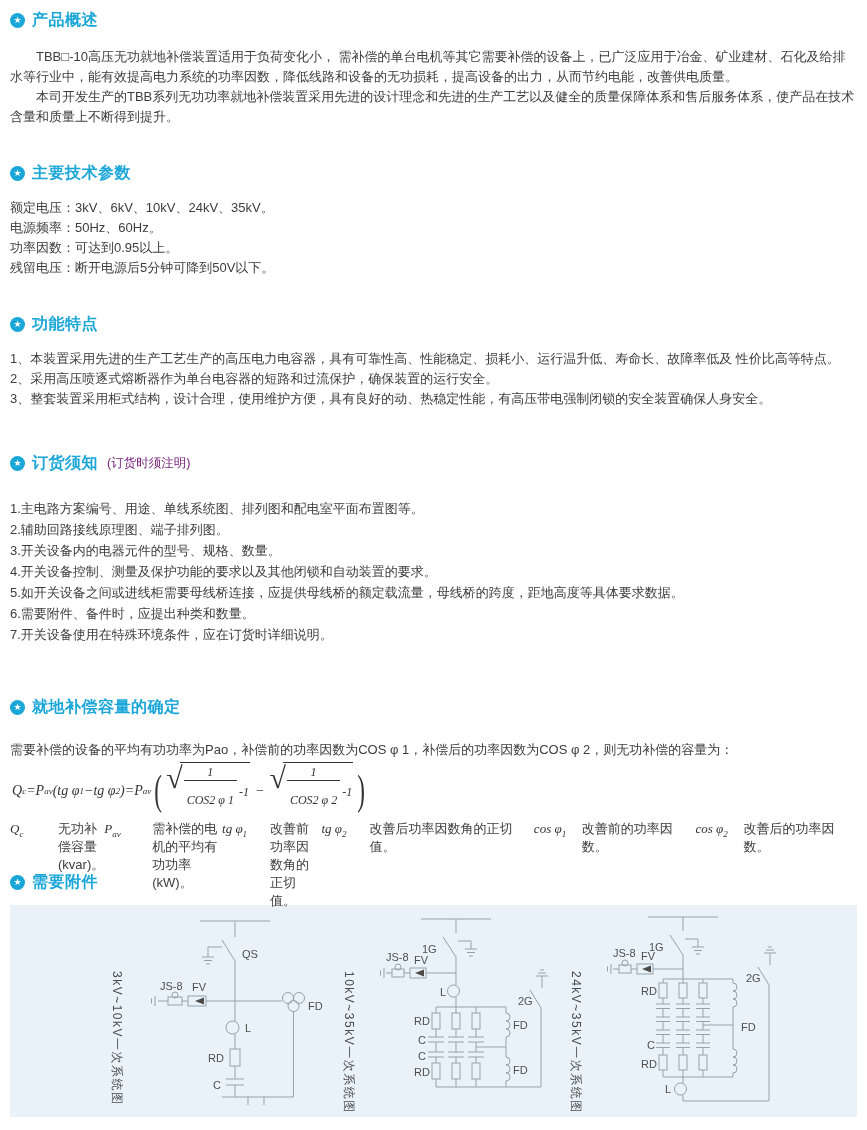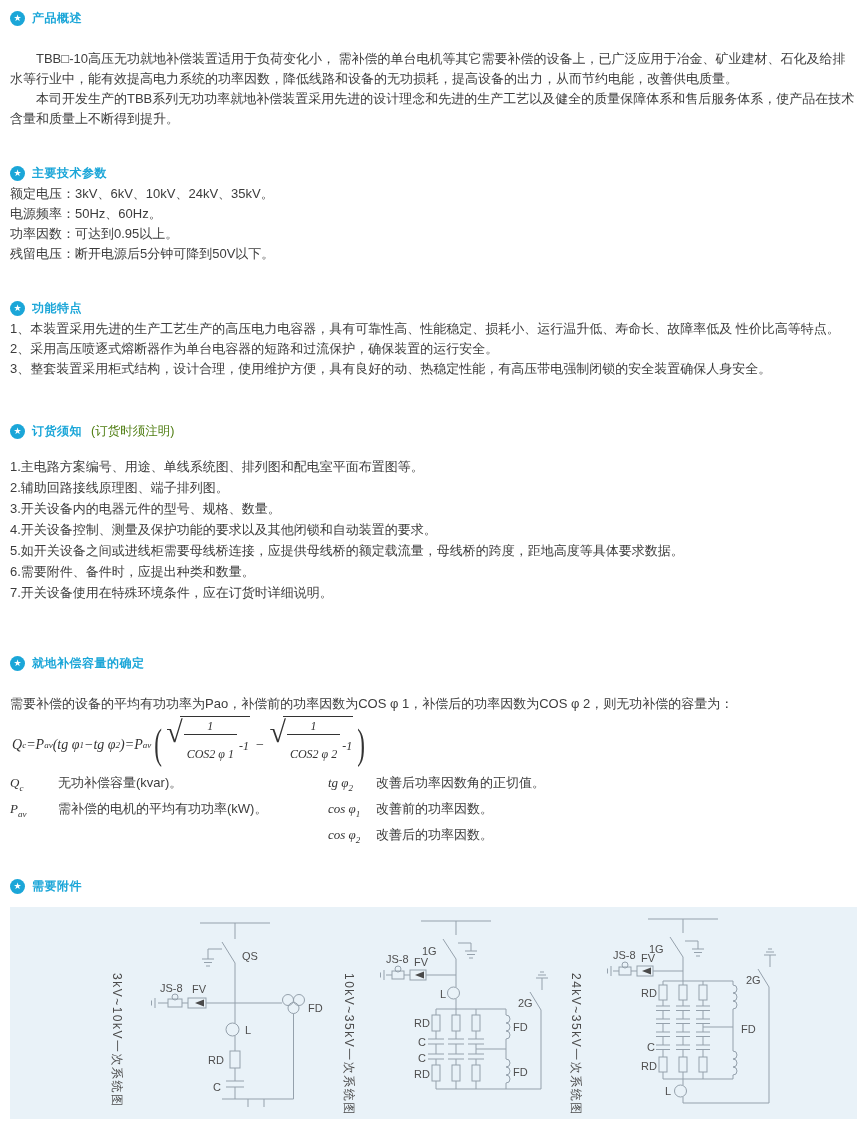--- a/index.html
+++ b/index.html
@@ -6,35 +6,35 @@
   body {
     width:867px; height:1130px;
     background:#ffffff;
     font-family:"Liberation Sans","DejaVu Sans",sans-serif;
     color:#3c3c3c;
     overflow:hidden;
   }
   .content { padding:10px 10px 0 10px; }
 
   .sec-header { display:flex; align-items:center; gap:7px; }
-  .sec-title { color:#1ba6d8; font-size:12px; font-weight:bold; letter-spacing:0.5px; }
-  .sec-subtitle { color:#4d7c0f; font-size:12.5px; font-weight:normal; margin-left:2px; }
+  .sec-title { color:#1ba6d8; font-size:16px; font-weight:bold; letter-spacing:0.5px; }
+  .sec-subtitle { color:#701a75; font-size:12.5px; font-weight:normal; margin-left:2px; }
   .star-icon {
     width:15px; height:15px; border-radius:50%;
     background:#1ba6d8; color:#ffffff;
     font-size:9px; line-height:15px; text-align:center;
     flex:0 0 15px;
   }
 
   .body-text { font-size:13px; line-height:20px; margin:0; }
   .indent { text-indent:2em; }
-  .paras { margin-top:22px; }
-  .list-block { margin-top:2px; }
+  .paras { margin-top:16px; }
+  .list-block { margin-top:14px; }
   .list-line { font-size:13px; line-height:20px; }
-  .order-block { margin-top:16px; }
+  .order-block { margin-top:24px; }
   .order-line { font-size:13px; line-height:21px; }
 
   .sec-params { margin-top:36px; }
   .sec-features { margin-top:36px; }
   .sec-ordering { margin-top:44px; }
   .sec-comp { margin-top:52px; }
   .sec-schematic { margin-top:26px; }
 
   .comp-intro { margin-top:22px; }
 
@@ -50,21 +50,21 @@
     transform:scaleX(0.55); color:#333333; }
   .sqrt { display:inline-flex; align-items:flex-start; margin:0 1px; }
   .rad-sign { font-size:30px; font-style:normal; line-height:1.05; margin-right:-3px; }
   .radicand { border-top:1.3px solid #333333; display:inline-flex; align-items:center; padding:2px 1px 0 4px; }
   .frac { display:inline-flex; flex-direction:column; align-items:center; font-size:12px; }
   .frac .den { border-top:1px solid #333333; padding:12px 3px; }
   .rad-tail { font-size:12px; margin-left:2px; }
 
   
   .defs { display:flex; margin-top:6px; font-size:13px; }
-  .defs-col { display:flex; flex-direction:column; }
+  .defs-col { display:flex; flex-direction:row; }
   .defs-left { width:318px; }
   .def-row { display:flex; align-items:baseline; height:26px; }
   .def-sym { font-family:"Liberation Serif","DejaVu Serif",serif; font-style:italic;
     width:48px; flex:0 0 48px; font-size:13px; color:#333; }
   .def-sym sub { font-size:9px; }
   .def-text { }
 
   
   .diagram-box {
     margin-top:12px; height:212px; background:#e9f2f8;
@@ -187,20 +187,24 @@
 
     <div class="defs">
       <div class="defs-col defs-left">
         <div class="def-row">
           <span class="def-sym"><span>Q</span><sub>c</sub></span>
           <span class="def-text">无功补偿容量(kvar)。</span>
         </div>
         <div class="def-row">
           <span class="def-sym"><span>P</span><sub>av</sub></span>
           <span class="def-text">需补偿的电机的平均有功功率(kW)。</span>
+        </div>
+        <div class="def-row">
+          <span class="def-sym"><span>tg φ</span><sub>1</sub></span>
+          <span class="def-text">改善前功率因数角的正切值。</span>
         </div>
       </div>
       <div class="defs-col">
         <div class="def-row">
           <span class="def-sym"><span>tg φ</span><sub>2</sub></span>
           <span class="def-text">改善后功率因数角的正切值。</span>
         </div>
         <div class="def-row">
           <span class="def-sym"><span>cos φ</span><sub>1</sub></span>
           <span class="def-text">改善前的功率因数。</span>

